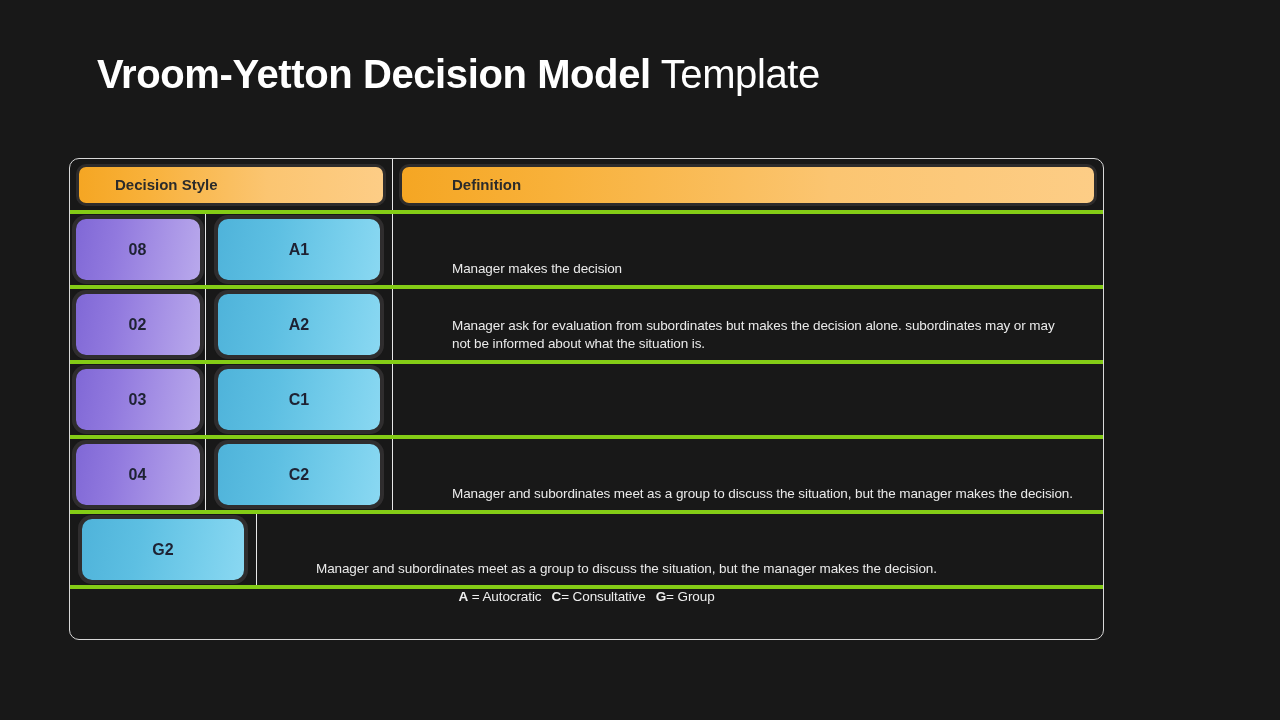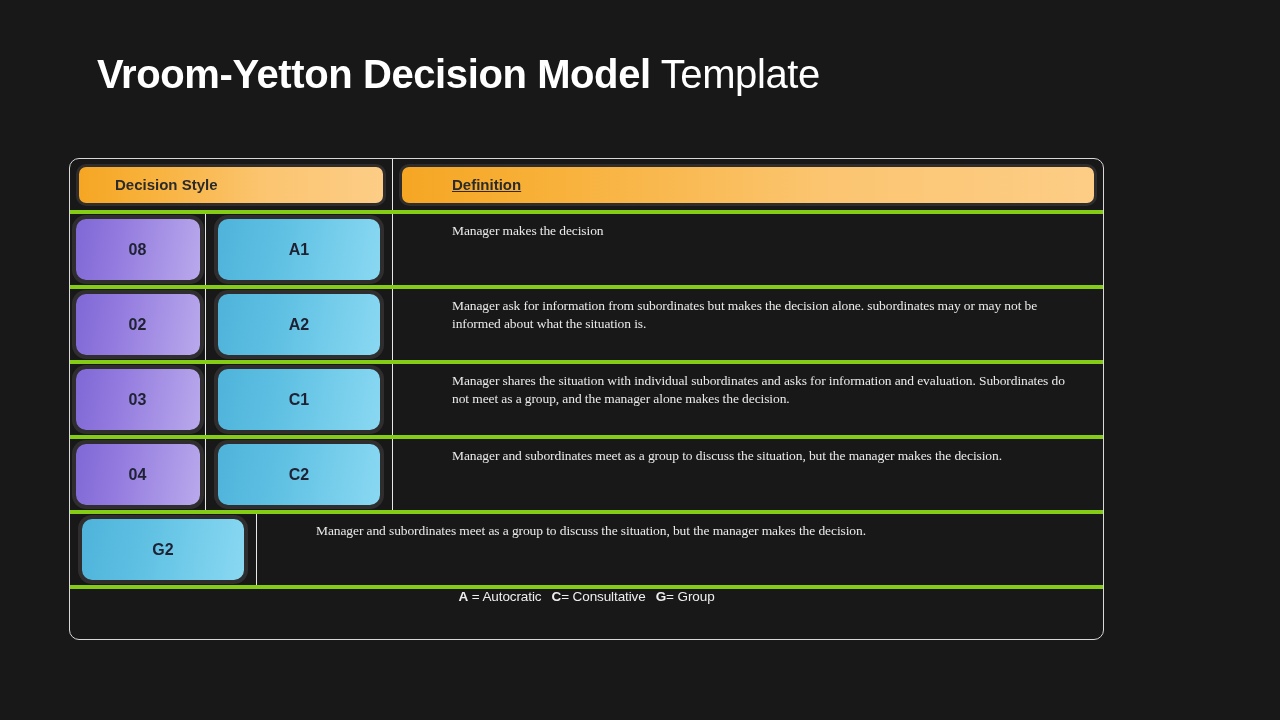--- a/index.html
+++ b/index.html
@@ -75,23 +75,22 @@
     border-right: 1px solid #e8e8e8;
     display: flex;
     align-items: center;
     justify-content: center;
     padding: 6px 5px;
   }
   .cell-def {
     flex: 1 1 auto;
     box-sizing: border-box;
     display: flex;
-    align-items: flex-start;
+    align-items: flex-end;
     padding: 8px 28px 8px 59px;
-    font-family: Liberation Serif, serif;
   }
 
   
   .header-row { height: 55px; }
   .header-row .hd-left {
     width: 323px;
     flex: 0 0 323px;
     box-sizing: border-box;
     border-right: 1px solid #e8e8e8;
     display: flex;
@@ -113,21 +112,21 @@
     background: linear-gradient(to right, #f5a623 0%, #f8b13a 22%, #fbc571 62%, #fdcd86 100%);
     display: flex;
     align-items: center;
     padding-left: 36px;
     box-sizing: border-box;
     font-size: 15px;
     font-weight: 700;
     color: #2b2b2b;
     box-shadow: 0 0 0 3px #2e2c2c, 0 1px 2px rgba(0,0,0,.6);
   }
-  .pill-head.def { padding-left: 50px; text-decoration: underline; }
+  .pill-head.def { padding-left: 50px; }
 
   
   .body-row { height: 75px; }
 
   .pill {
     height: 61px;
     border-radius: 10px;
     box-sizing: border-box;
     display: flex;
     align-items: center;
@@ -203,33 +202,30 @@
     </div>
 
     <div class="row body-row">
       <div class="cell-num">
         <div class="pill pill-purple">02</div>
       </div>
       <div class="cell-style">
         <div class="pill pill-blue">A2</div>
       </div>
       <div class="cell-def">
-        <div class="def-text">Manager ask for information from subordinates but makes the decision alone. subordinates may or may not be informed about what the situation is.</div>
+        <div class="def-text">Manager ask for evaluation from subordinates but makes the decision alone. subordinates may or may not be informed about what the situation is.</div>
       </div>
     </div>
 
     <div class="row body-row">
       <div class="cell-num">
         <div class="pill pill-purple">03</div>
       </div>
       <div class="cell-style">
         <div class="pill pill-blue">C1</div>
-      </div>
-      <div class="cell-def">
-        <div class="def-text">Manager shares the situation with individual subordinates and asks for information and evaluation. Subordinates do not meet as a group, and the manager alone makes the decision.</div>
       </div>
     </div>
 
     <div class="row body-row">
       <div class="cell-num">
         <div class="pill pill-purple">04</div>
       </div>
       <div class="cell-style">
         <div class="pill pill-blue">C2</div>
       </div>

